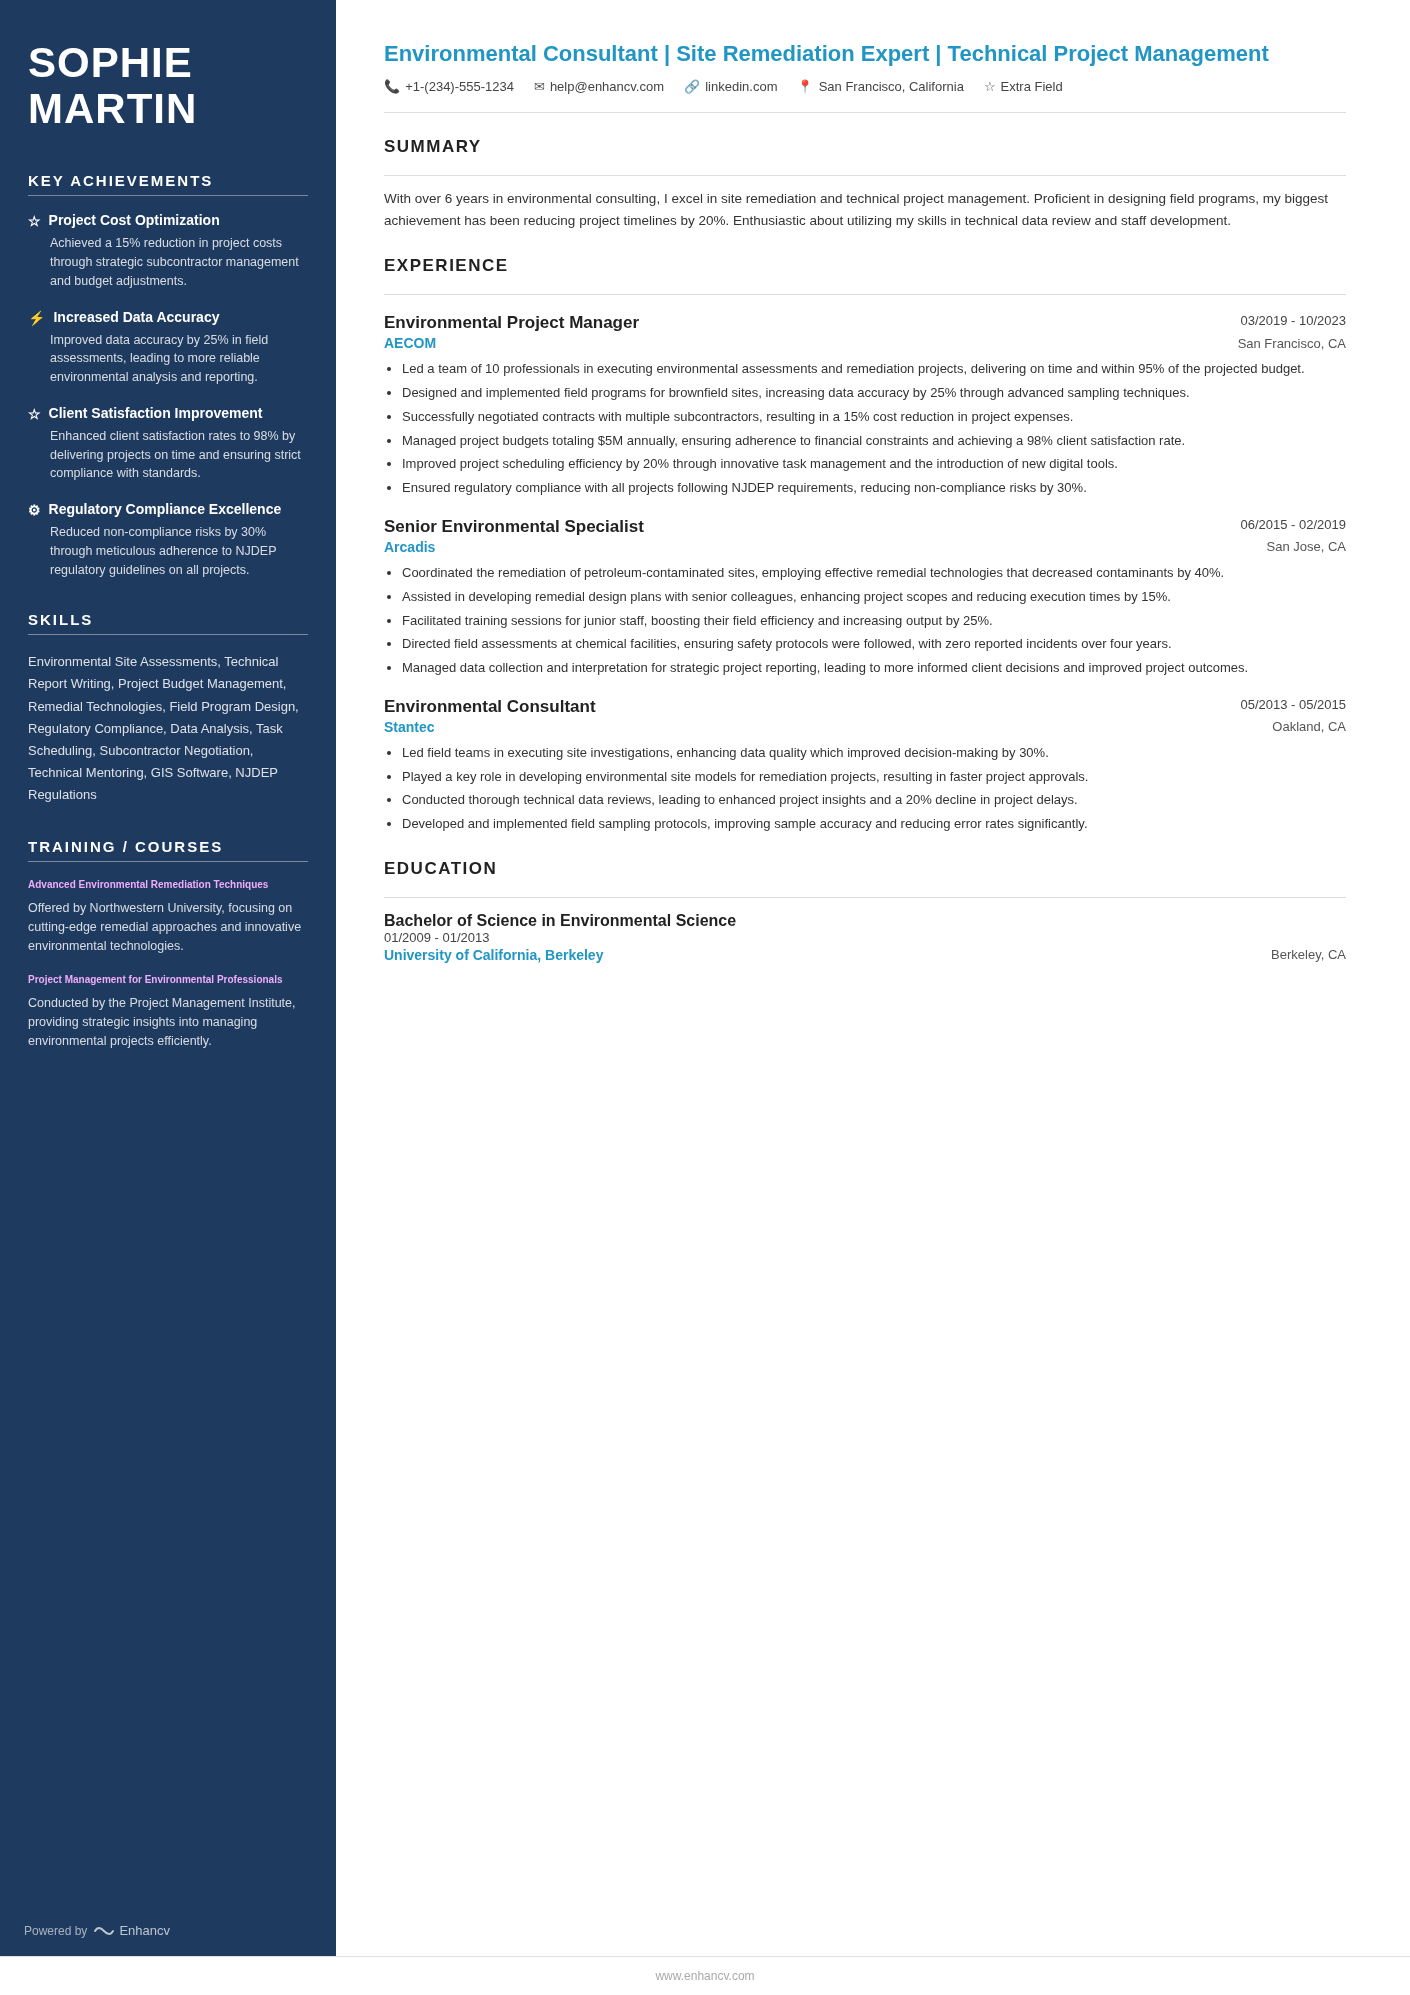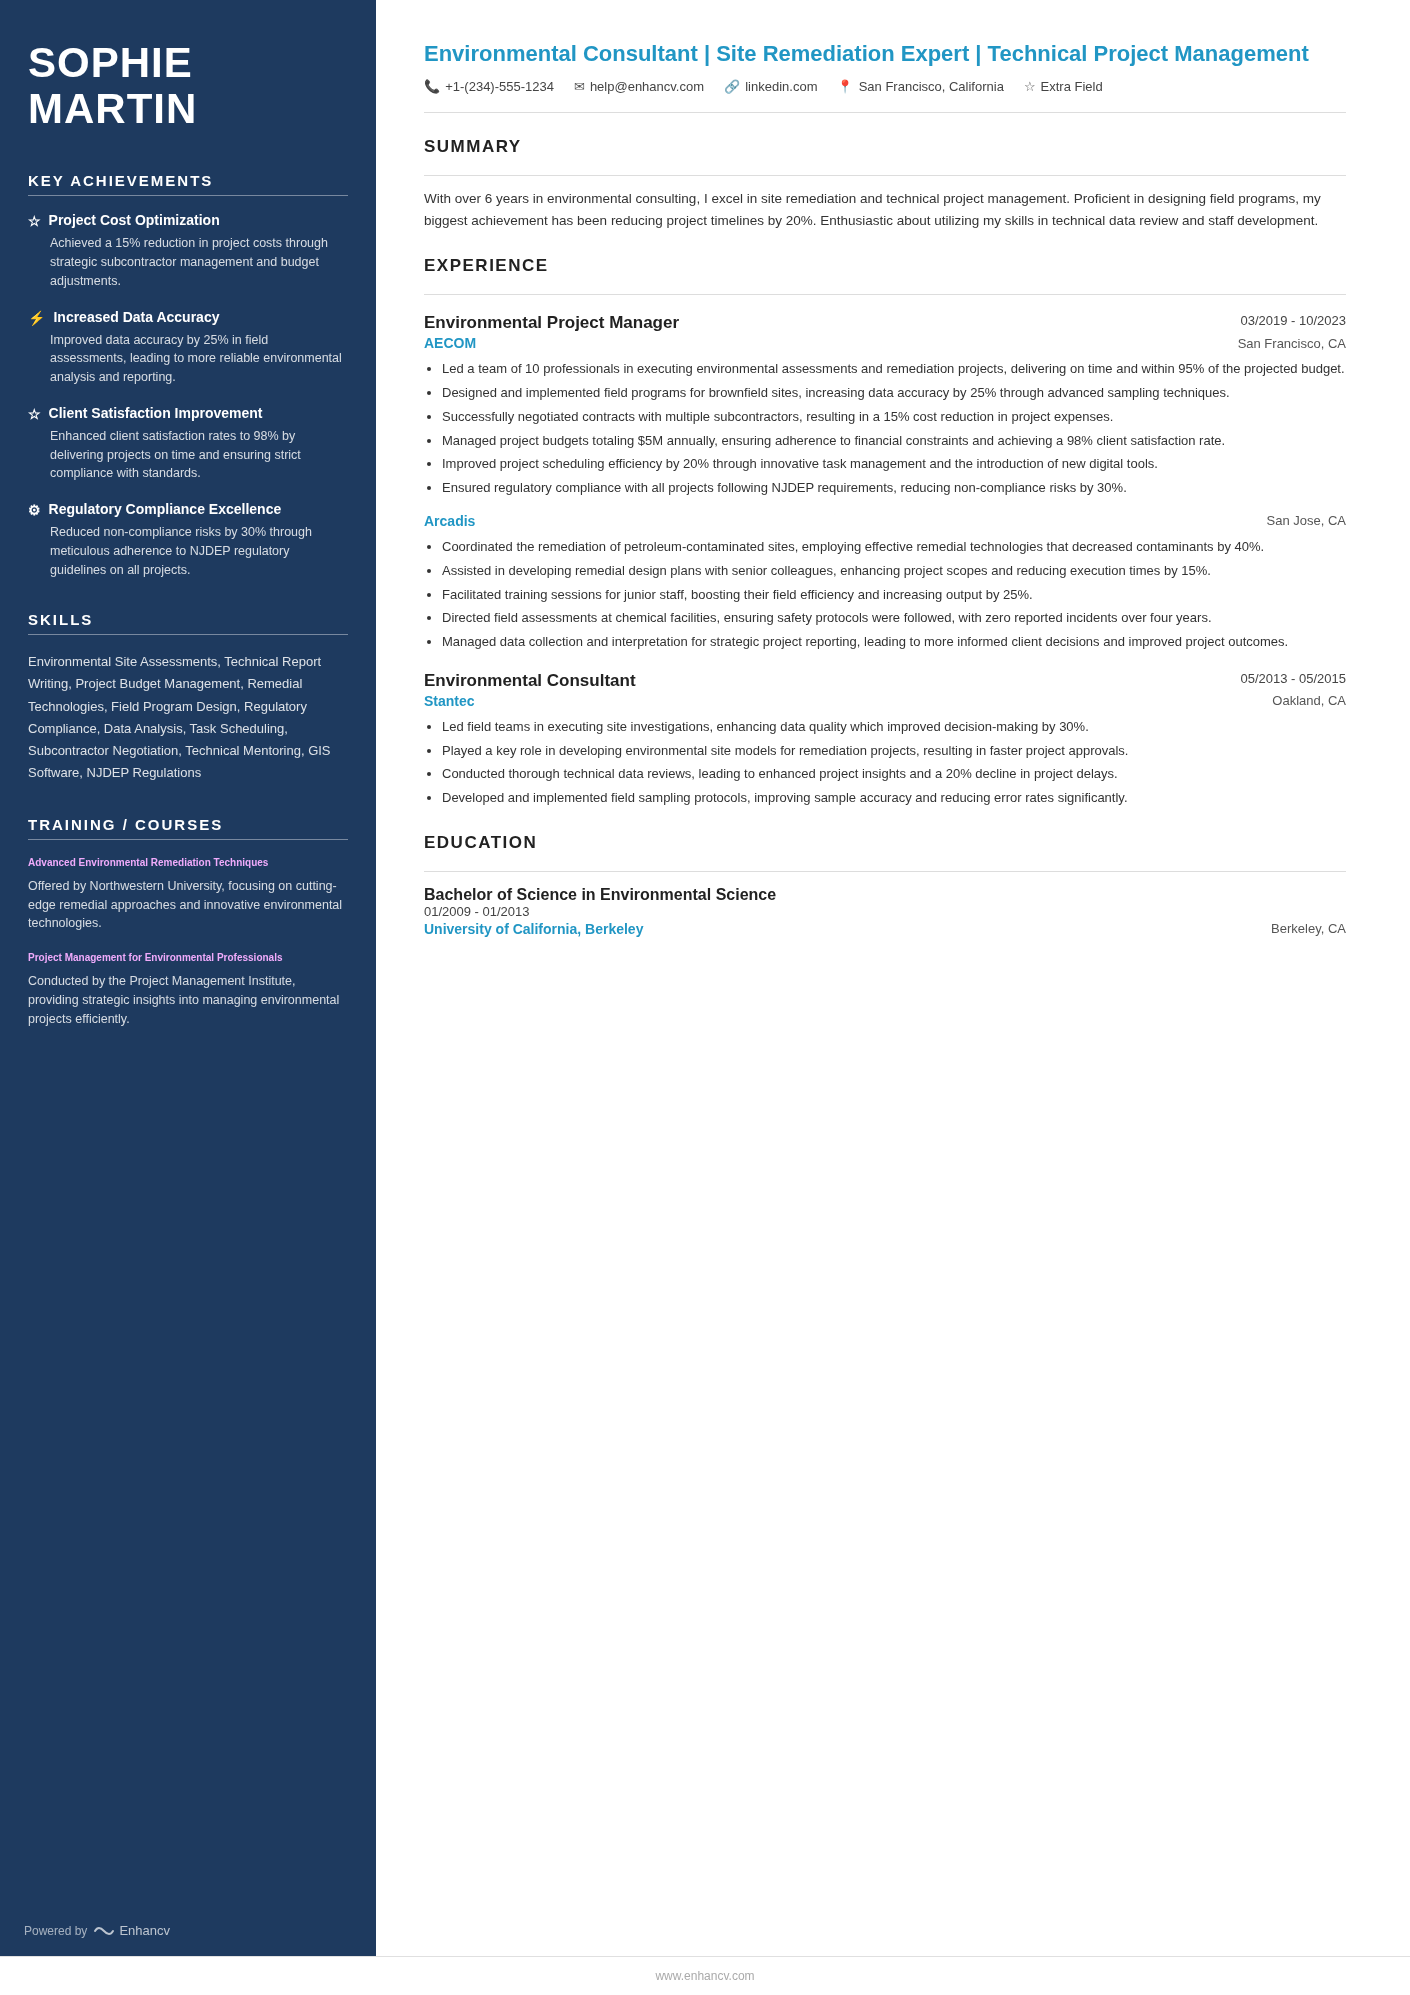--- a/index.html
+++ b/index.html
@@ -1,20 +1,20 @@
 <!DOCTYPE html>
 <html><head>
   <meta charset="utf-8">
   <style>
     * { margin: 0; padding: 0; box-sizing: border-box; }
     body { font-family: 'Arial', sans-serif; background: #fff; width: 1410px; min-height: 1995px; display: flex; flex-direction: column; }
     .resume-wrapper { display: flex; flex: 1; min-height: 1950px; }
 
     
-    .sidebar { width: 376px; background: #1e3a5f; color: #fff; padding: 40px 28px; flex-shrink: 0; position: relative; }
+    .sidebar { width: 336px; background: #1e3a5f; color: #fff; padding: 40px 28px; flex-shrink: 0; position: relative; }
     .sidebar-name { font-size: 42px; font-weight: 900; line-height: 1.1; color: #fff; margin-bottom: 40px; text-transform: uppercase; letter-spacing: 1px; }
     .sidebar-section-title { font-size: 15px; font-weight: 700; color: #fff; text-transform: uppercase; letter-spacing: 2px; border-bottom: 1px solid rgba(255,255,255,0.4); padding-bottom: 6px; margin-bottom: 16px; margin-top: 32px; }
     .achievement-item { margin-bottom: 18px; }
     .achievement-header { display: flex; align-items: flex-start; gap: 8px; font-weight: 700; font-size: 14px; color: #fff; margin-bottom: 5px; }
     .achievement-icon { font-size: 14px; color: #fff; flex-shrink: 0; margin-top: 1px; }
     .achievement-desc { font-size: 12.5px; color: rgba(255,255,255,0.82); line-height: 1.5; padding-left: 22px; }
     .skills-text { font-size: 13px; color: rgba(255,255,255,0.85); line-height: 1.7; }
     .training-item { margin-bottom: 18px; }
     .training-title { font-size: 10px; font-weight: 700; color: #f0abfc; margin-bottom: 4px; line-height: 1.3; }
     .training-desc { font-size: 12.5px; color: rgba(255,255,255,0.82); line-height: 1.5; margin-top: 8px; }
@@ -171,20 +171,24 @@
           <li>Led a team of 10 professionals in executing environmental assessments and remediation projects, delivering on time and within 95% of the projected budget.</li>
           <li>Designed and implemented field programs for brownfield sites, increasing data accuracy by 25% through advanced sampling techniques.</li>
           <li>Successfully negotiated contracts with multiple subcontractors, resulting in a 15% cost reduction in project expenses.</li>
           <li>Managed project budgets totaling $5M annually, ensuring adherence to financial constraints and achieving a 98% client satisfaction rate.</li>
           <li>Improved project scheduling efficiency by 20% through innovative task management and the introduction of new digital tools.</li>
           <li>Ensured regulatory compliance with all projects following NJDEP requirements, reducing non-compliance risks by 30%.</li>
         </ul>
       </div>
 
       <div style="margin-top:14px;">
+        <div class="exp-header">
+          <div class="exp-title">Senior Environmental Specialist</div>
+          <div class="exp-date">06/2015 - 02/2019</div>
+        </div>
         <div class="exp-sub">
           <div class="exp-company">Arcadis</div>
           <div class="exp-location">San Jose, CA</div>
         </div>
         <ul class="exp-bullets">
           <li>Coordinated the remediation of petroleum-contaminated sites, employing effective remedial technologies that decreased contaminants by 40%.</li>
           <li>Assisted in developing remedial design plans with senior colleagues, enhancing project scopes and reducing execution times by 15%.</li>
           <li>Facilitated training sessions for junior staff, boosting their field efficiency and increasing output by 25%.</li>
           <li>Directed field assessments at chemical facilities, ensuring safety protocols were followed, with zero reported incidents over four years.</li>
           <li>Managed data collection and interpretation for strategic project reporting, leading to more informed client decisions and improved project outcomes.</li>

